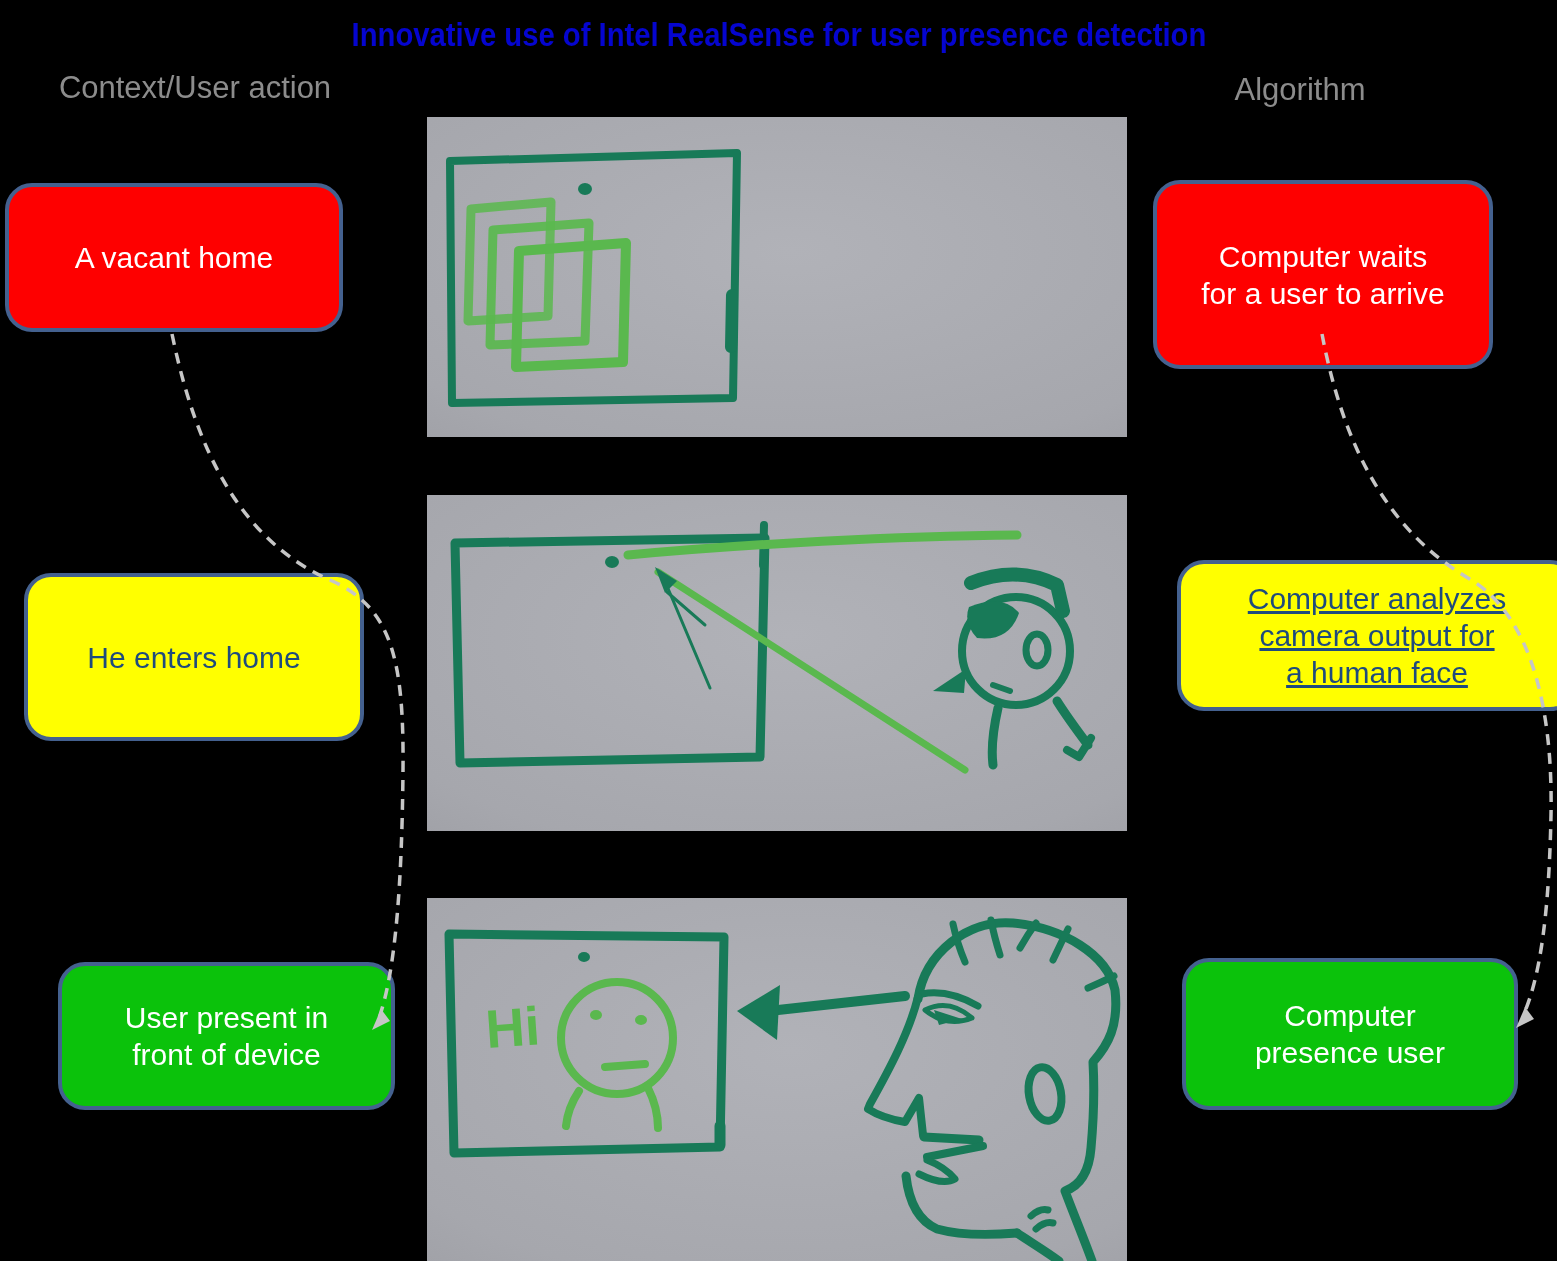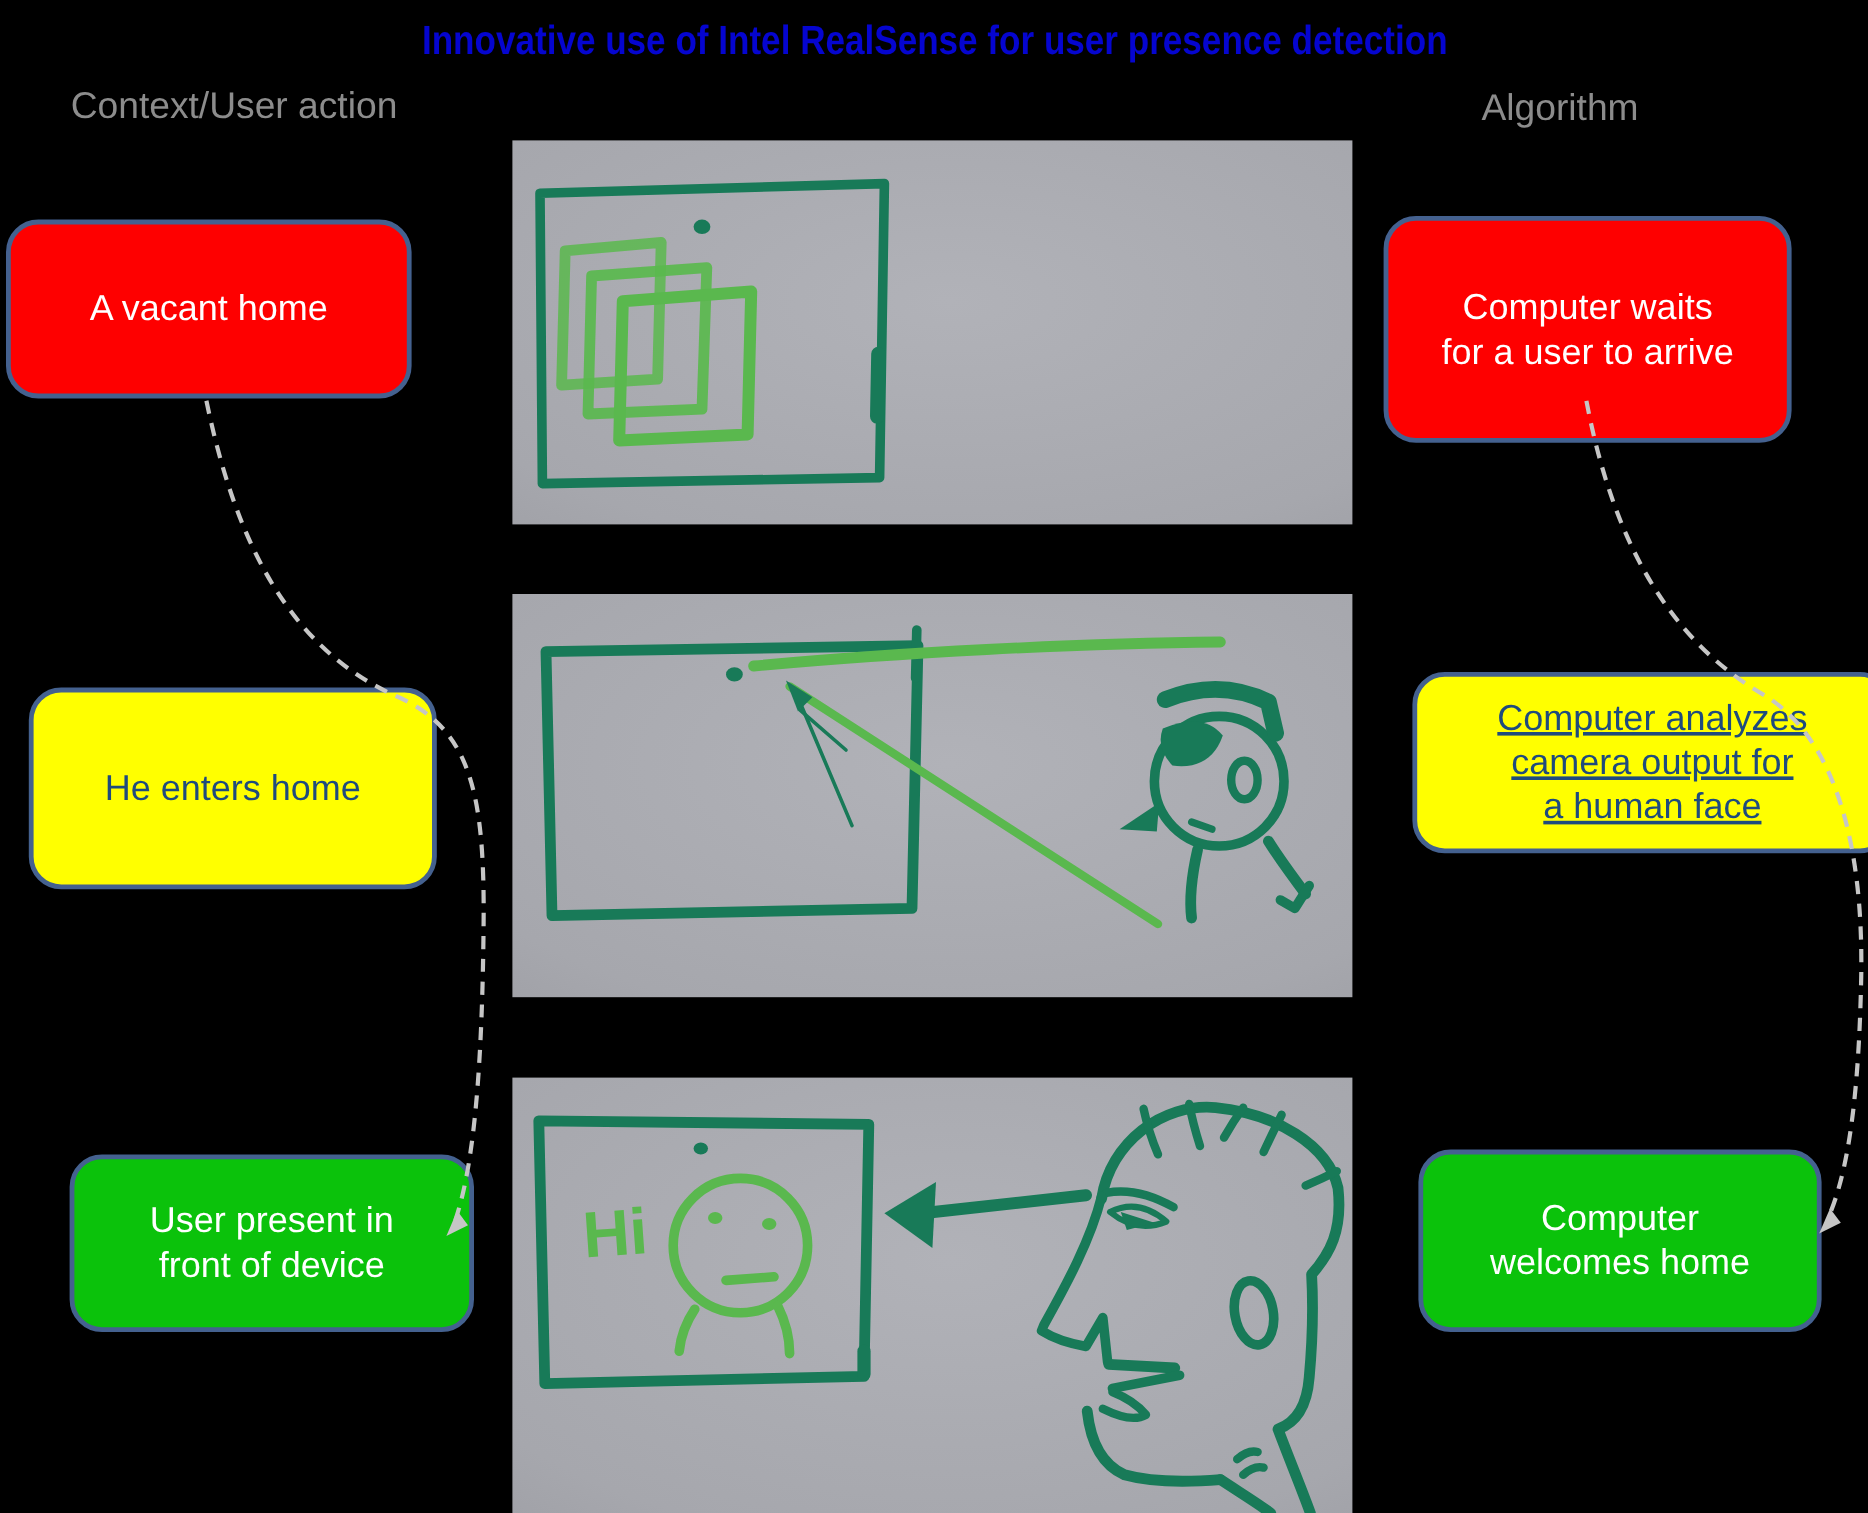--- a/index.html
+++ b/index.html
@@ -66,21 +66,21 @@
   <div id="box-l2" class="box yellow">He enters home</div>
   <div id="box-l3" class="box green">User present in
 front of device</div>
 
   <div id="box-r1" class="box red">Computer waits
 for a user to arrive</div>
   <div id="box-r2" class="box yellow">Computer analyzes
 camera output for
 a human face</div>
   <div id="box-r3" class="box green">Computer
-welcomes home</div>
+presence user</div>
 
   <div id="photo-top" class="photo">
     <svg width="700" height="320" viewBox="0 0 700 320">
       <g>
         <path class="md" stroke-width="8" d="M23,44 L310,36 L306,281 L25,286 Z"></path>
         <path class="md" stroke-width="12" d="M305,178 L304,230"></path>
         <ellipse class="fd" cx="158" cy="72" rx="7" ry="6"></ellipse>
       </g>
       <g>
         <path class="ml" stroke-width="9" opacity=".85" d="M44,92 L124,85 L121,199 L41,204 Z"></path>

